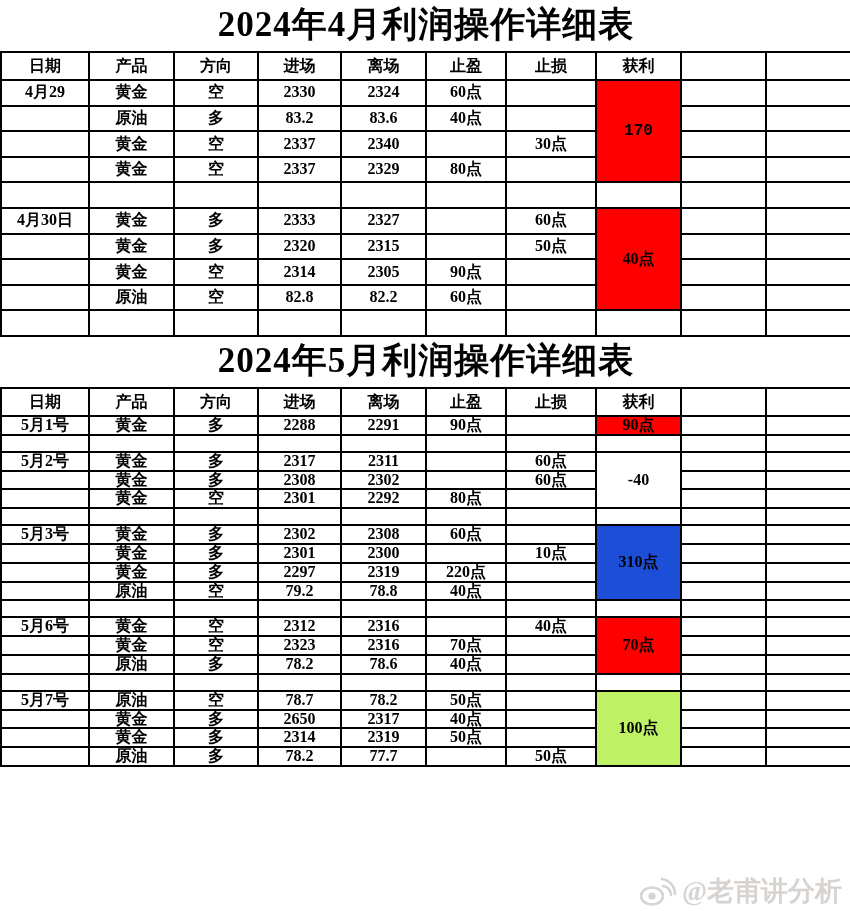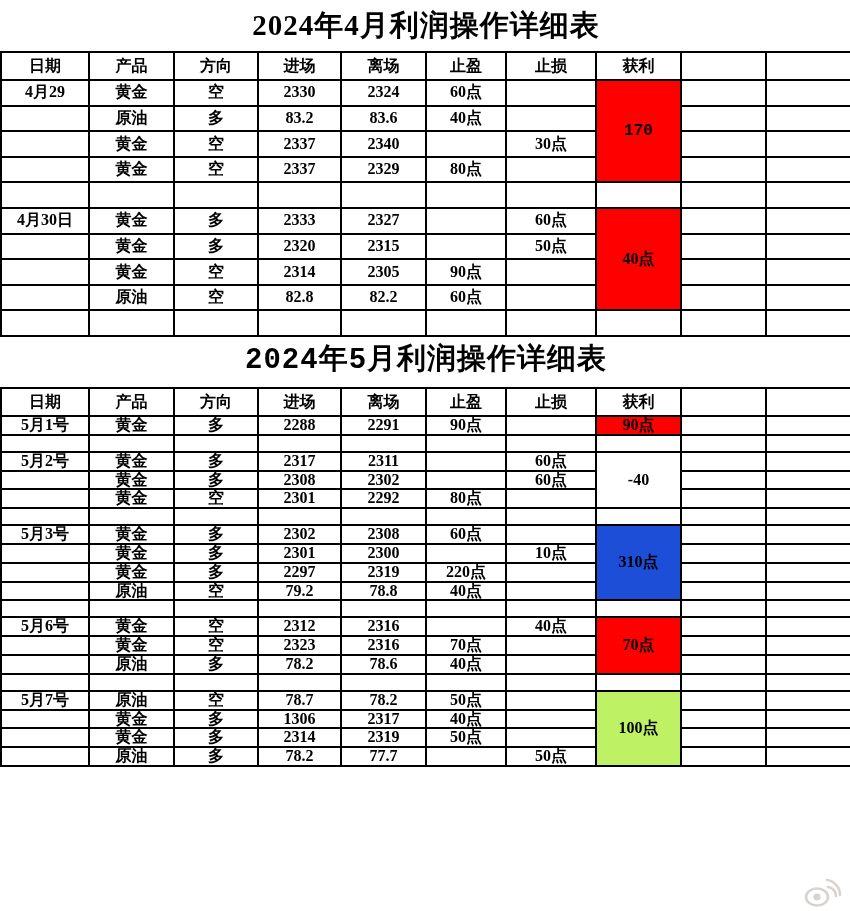--- a/index.html
+++ b/index.html
@@ -29,25 +29,25 @@
     font-size: 16px;
     line-height: 1.05;
     color: #000;
     overflow: hidden;
     white-space: nowrap;
   }
   tr.title-row td {
     border-left: none;
     border-right: none;
     border-top: none;
-    font-size: 29px;
+    font-size: 35px;
     letter-spacing: 1px;
     height: 51px;
   }
-  .t2 tr.title-row td { height: 52px; font-family: Liberation Mono, monospace; }
+  .t2 tr.title-row td { height: 52px; }
   tr.header-row { height: 28px; }
   .t1 tr.data-row { height: 25.6px; margin-left: 44px; }
   .t2 tr.data-row { height: 17px; margin-left: 32px; }
   .t2 { margin-top: -2px; }
   td.profit-red { color: #000; }
   .watermark {
     position: absolute;
     right: 8px;
     bottom: 2px;
     display: flex;
@@ -421,21 +421,21 @@
         <td>50点</td>
         <td></td>
         <td rowspan="4" class="profit-red" style="background: #bef264;">100点</td>
         <td></td>
         <td></td>
       </tr>
       <tr class="data-row">
         <td></td>
         <td>黄金</td>
         <td>多</td>
-        <td>1306</td>
+        <td>2650</td>
         <td>2317</td>
         <td>40点</td>
         <td></td>
         <td></td>
         <td></td>
       </tr>
       <tr class="data-row">
         <td></td>
         <td>黄金</td>
         <td>多</td>
@@ -462,13 +462,14 @@
 
 <div class="watermark">
   <span>
     <svg width="40" height="34" viewBox="0 0 40 34">
       <ellipse cx="15" cy="22" rx="11" ry="8.5" fill="none" stroke="currentColor" stroke-width="2.6"></ellipse>
       <circle cx="15" cy="22" r="3.6" fill="currentColor"></circle>
       <path d="M26 12 a 9 9 0 0 1 8 9" fill="none" stroke="currentColor" stroke-width="2.6" stroke-linecap="round"></path>
       <path d="M25 5 a 15 15 0 0 1 13 15" fill="none" stroke="currentColor" stroke-width="2.6" stroke-linecap="round"></path>
     </svg>
   </span>
+  <span>@老甫讲分析</span>
 </div>
 
 </body></html>

